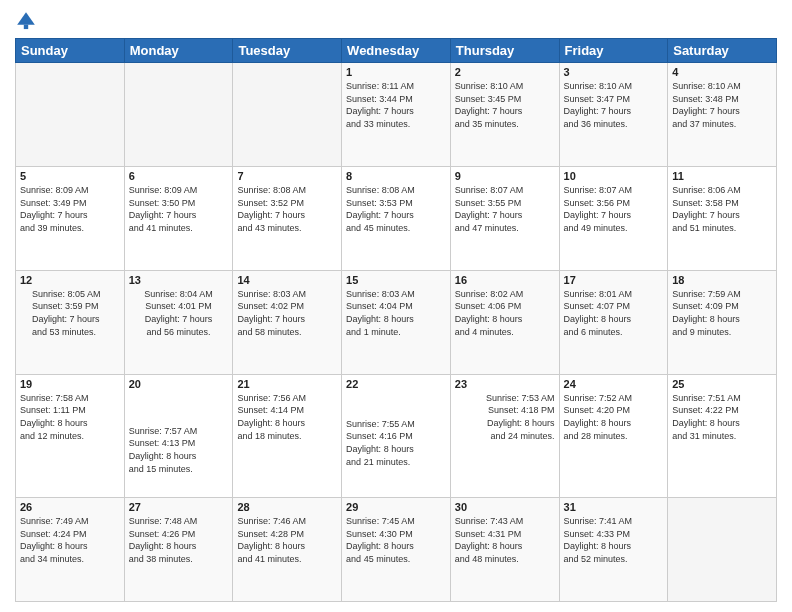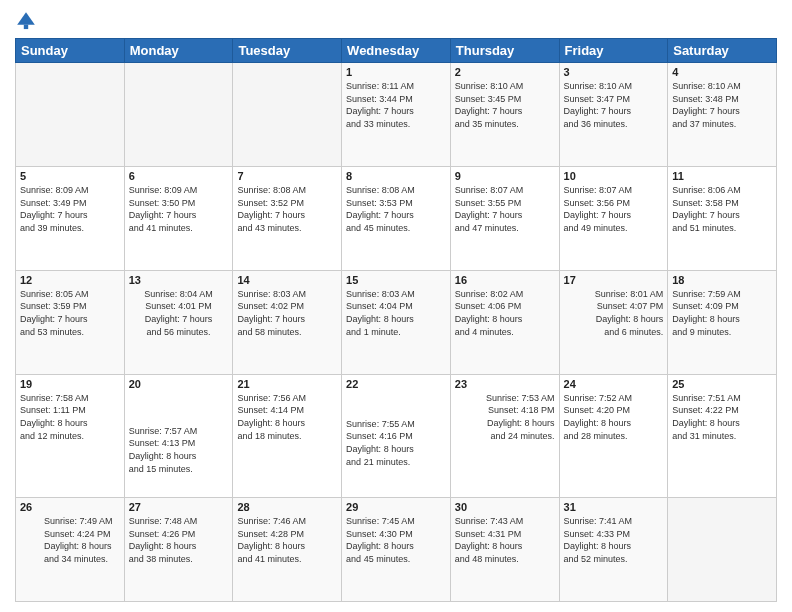--- a/index.html
+++ b/index.html
@@ -215,21 +215,21 @@
             <span class="day-num">11</span>
             <div class="day-info" style="white-space: pre-line;">Sunrise: 8:06 AM
 Sunset: 3:58 PM
 Daylight: 7 hours
 and 51 minutes.</div>
           </td>
         </tr>
         <tr>
           <td>
             <span class="day-num">12</span>
-            <div class="day-info" style="white-space: pre-line;">Sunrise: 8:05 AM
+            <div class="day-info" style="white-space: pre-line; margin-left: 12px;">Sunrise: 8:05 AM
 Sunset: 3:59 PM
 Daylight: 7 hours
 and 53 minutes.</div>
           </td>
           <td>
             <span class="day-num">13</span>
             <div class="day-info" style="white-space: pre-line; text-align: center;">Sunrise: 8:04 AM
 Sunset: 4:01 PM
 Daylight: 7 hours
 and 56 minutes.</div>
@@ -250,21 +250,21 @@
           </td>
           <td>
             <span class="day-num">16</span>
             <div class="day-info" style="white-space: pre-line;">Sunrise: 8:02 AM
 Sunset: 4:06 PM
 Daylight: 8 hours
 and 4 minutes.</div>
           </td>
           <td>
             <span class="day-num">17</span>
-            <div class="day-info" style="white-space: pre-line; text-align: right;">Sunrise: 8:01 AM
+            <div class="day-info" style="white-space: pre-line;">Sunrise: 8:01 AM
 Sunset: 4:07 PM
 Daylight: 8 hours
 and 6 minutes.</div>
           </td>
           <td>
             <span class="day-num">18</span>
             <div class="day-info" style="white-space: pre-line;">Sunrise: 7:59 AM
 Sunset: 4:09 PM
 Daylight: 8 hours
 and 9 minutes.</div>
@@ -317,21 +317,21 @@
             <span class="day-num">25</span>
             <div class="day-info" style="white-space: pre-line;">Sunrise: 7:51 AM
 Sunset: 4:22 PM
 Daylight: 8 hours
 and 31 minutes.</div>
           </td>
         </tr>
         <tr>
           <td>
             <span class="day-num">26</span>
-            <div class="day-info" style="white-space: pre-line; margin-left: 24px;">Sunrise: 7:49 AM
+            <div class="day-info" style="white-space: pre-line;">Sunrise: 7:49 AM
 Sunset: 4:24 PM
 Daylight: 8 hours
 and 34 minutes.</div>
           </td>
           <td>
             <span class="day-num">27</span>
             <div class="day-info" style="white-space: pre-line;">Sunrise: 7:48 AM
 Sunset: 4:26 PM
 Daylight: 8 hours
 and 38 minutes.</div>

